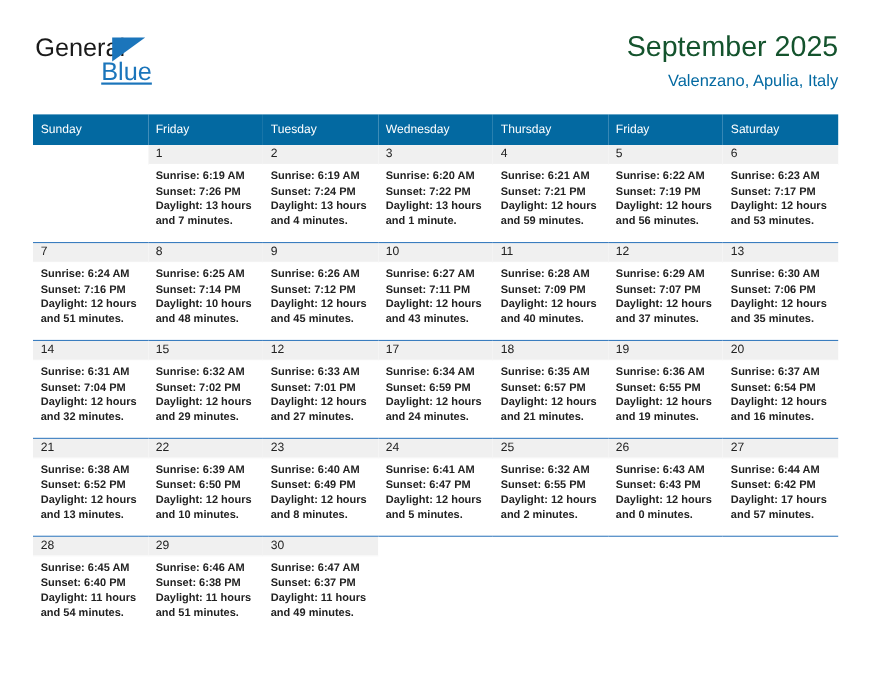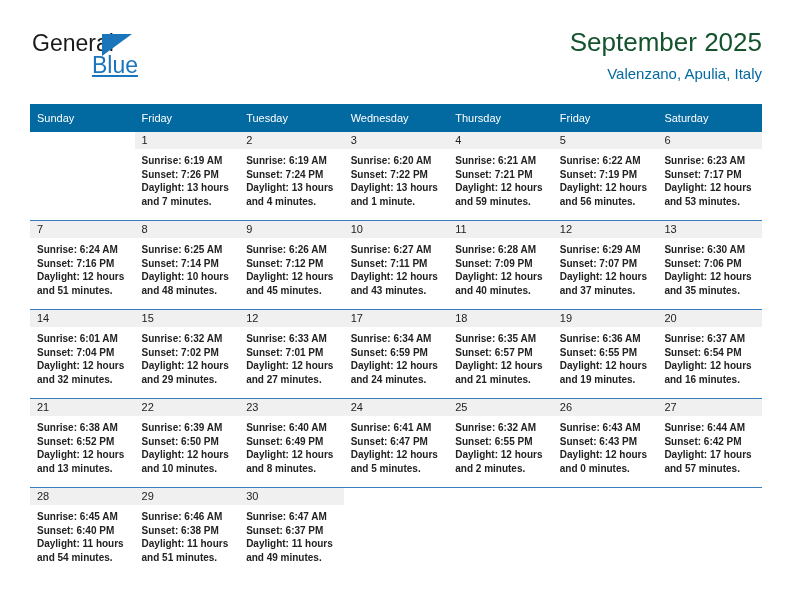--- a/index.html
+++ b/index.html
@@ -287,21 +287,21 @@
               <div>Sunrise: 6:30 AM</div>
               <div>Sunset: 7:06 PM</div>
               <div class="daylight-line">Daylight: 12 hours and 35 minutes.</div>
             </div>
           </td>
         </tr>
         <tr>
           <td class="">
             <div class="daynum-strip">14</div>
             <div class="cell-body">
-              <div>Sunrise: 6:01 AM</div>
+              <div>Sunrise: 6:31 AM</div>
               <div>Sunset: 7:04 PM</div>
               <div class="daylight-line">Daylight: 12 hours and 32 minutes.</div>
             </div>
           </td>
           <td class="">
             <div class="daynum-strip">15</div>
             <div class="cell-body">
               <div>Sunrise: 6:32 AM</div>
               <div>Sunset: 7:02 PM</div>
               <div class="daylight-line">Daylight: 12 hours and 29 minutes.</div>

